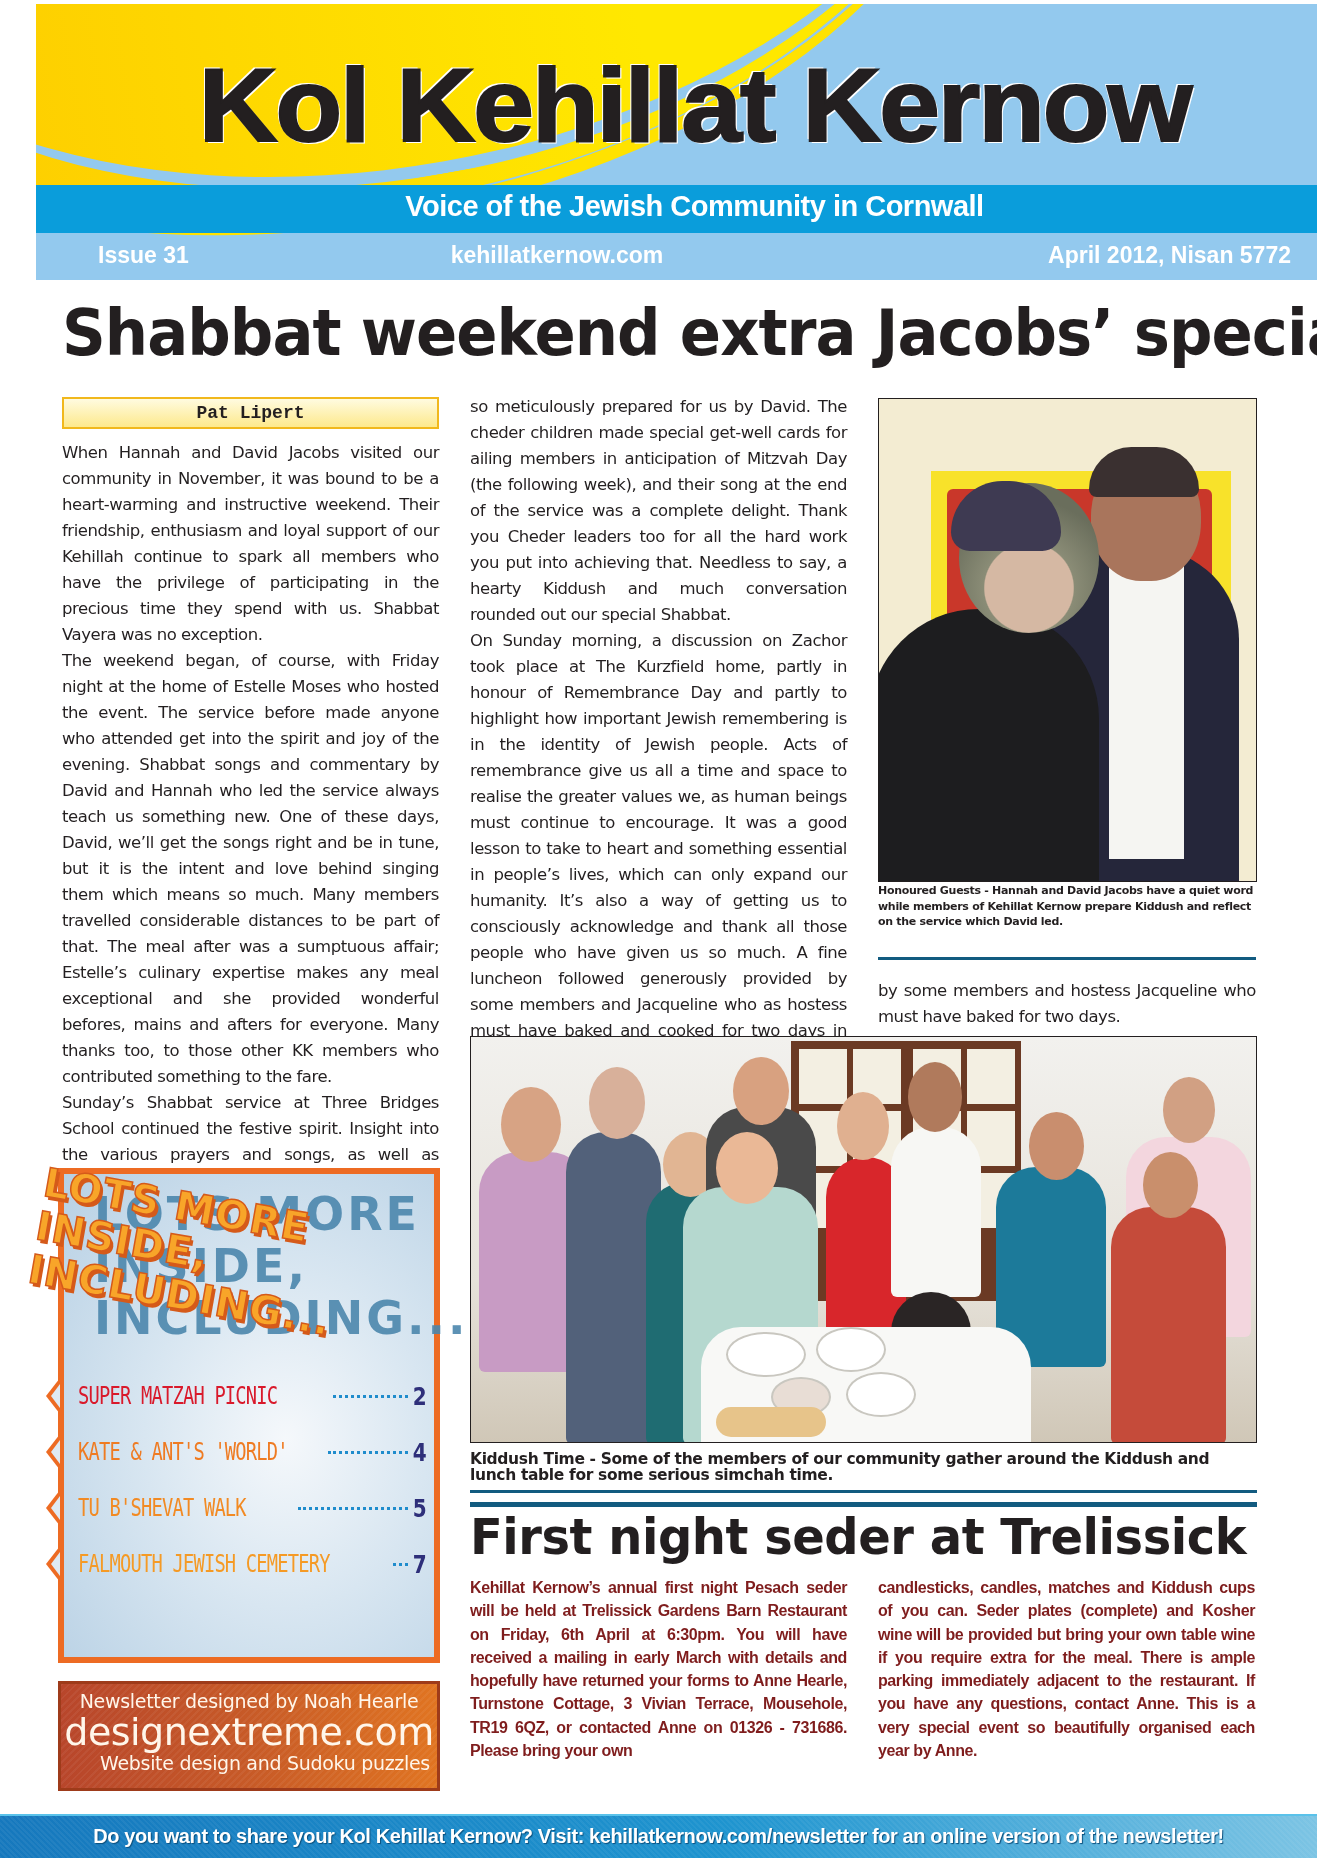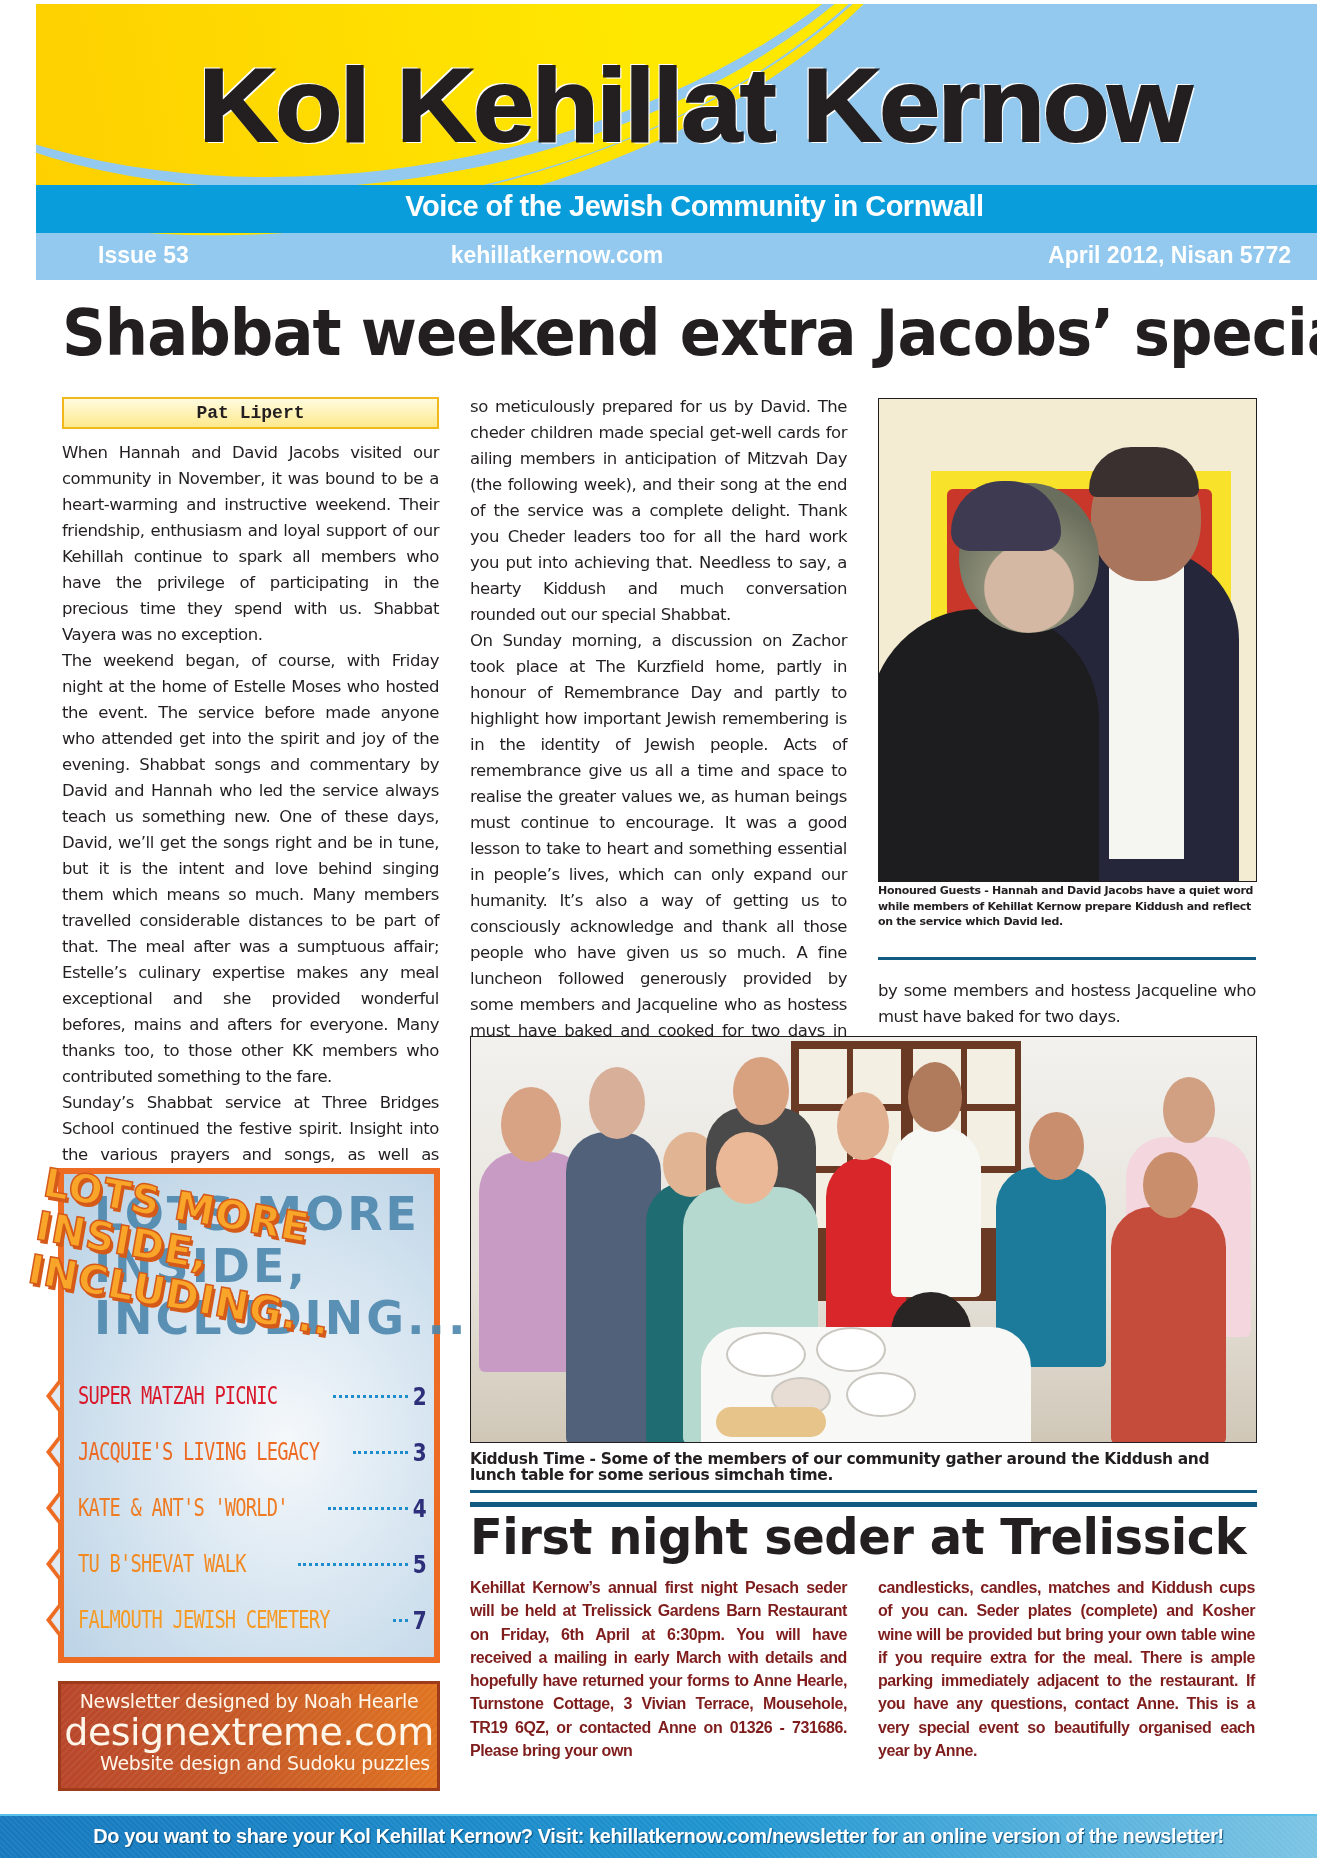--- a/index.html
+++ b/index.html
@@ -92,21 +92,21 @@
 </head>
 <body>
 
 <header class="masthead">
   <div class="swoosh-yellow"></div>
   <div class="swoosh-blue"></div>
   <div class="swoosh-yellow2"></div>
   <h1 class="mast-title">Kol Kehillat Kernow</h1>
   <div class="mast-tagline-bar"></div>
   <div class="mast-tagline">Voice of the Jewish Community in Cornwall</div>
-  <div class="mast-meta meta-issue">Issue 53</div>
+  <div class="mast-meta meta-issue">Issue 31</div>
   <div class="mast-meta meta-site">kehillatkernow.com</div>
   <div class="mast-meta meta-date">April 2012, Nisan 5772</div>
 </header>
 
 <h2 class="headline">Shabbat weekend extra Jacobs’ special</h2>
 
 <div class="byline">Pat Lipert</div>
 
 <div class="col col1">
   <p>When Hannah and David Jacobs visited our community in November, it was bound to be a heart-warming and instructive weekend. Their friendship, enthusiasm and loyal support of our Kehillah continue to spark all members who have the privilege of participating in the precious time they spend with us. Shabbat Vayera was no exception.</p>
@@ -206,26 +206,20 @@
 
 <nav class="toc">
   <div class="toc-item">
     <span class="toc-arrow"></span>
     <span class="toc-label" style="color:#d9192b;">Super Matzah Picnic</span>
     <span class="toc-dots" style="left:275px;"></span>
     <span class="toc-page">2</span>
   </div>
   <div class="toc-item">
     <span class="toc-arrow"></span>
-    <span class="toc-label" style="color:#ec6a22;">Jacquie's Living Legacy</span>
-    <span class="toc-dots" style="left:295px;"></span>
-    <span class="toc-page">3</span>
-  </div>
-  <div class="toc-item">
-    <span class="toc-arrow"></span>
     <span class="toc-label" style="color:#ef7b22;">Kate &amp; Ant's 'World'</span>
     <span class="toc-dots" style="left:270px;"></span>
     <span class="toc-page">4</span>
   </div>
   <div class="toc-item">
     <span class="toc-arrow"></span>
     <span class="toc-label" style="color:#f28a23;">Tu B'Shevat Walk</span>
     <span class="toc-dots" style="left:240px;"></span>
     <span class="toc-page">5</span>
   </div>

